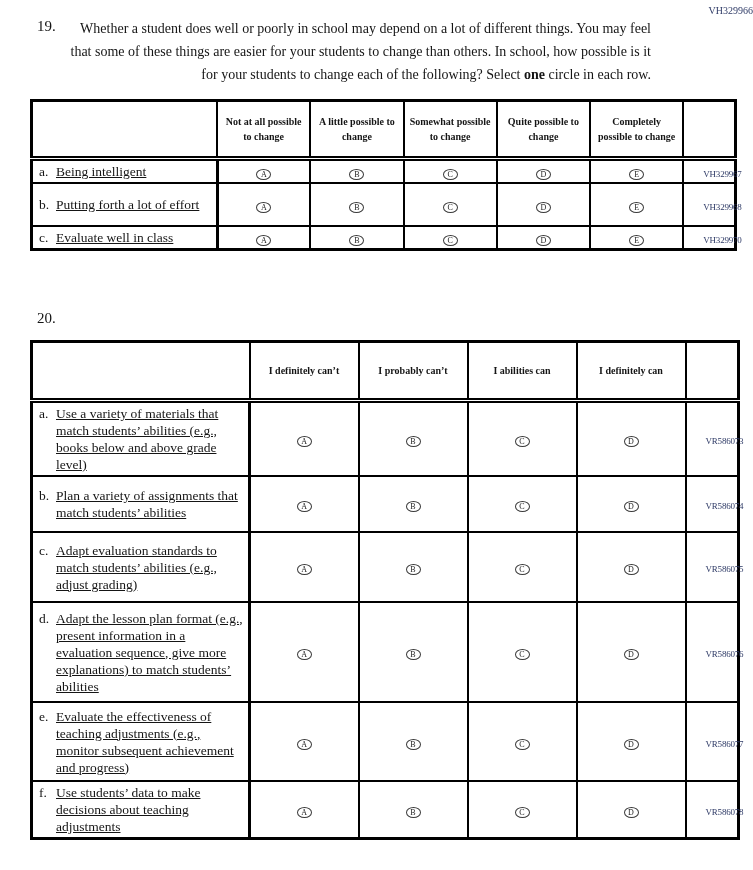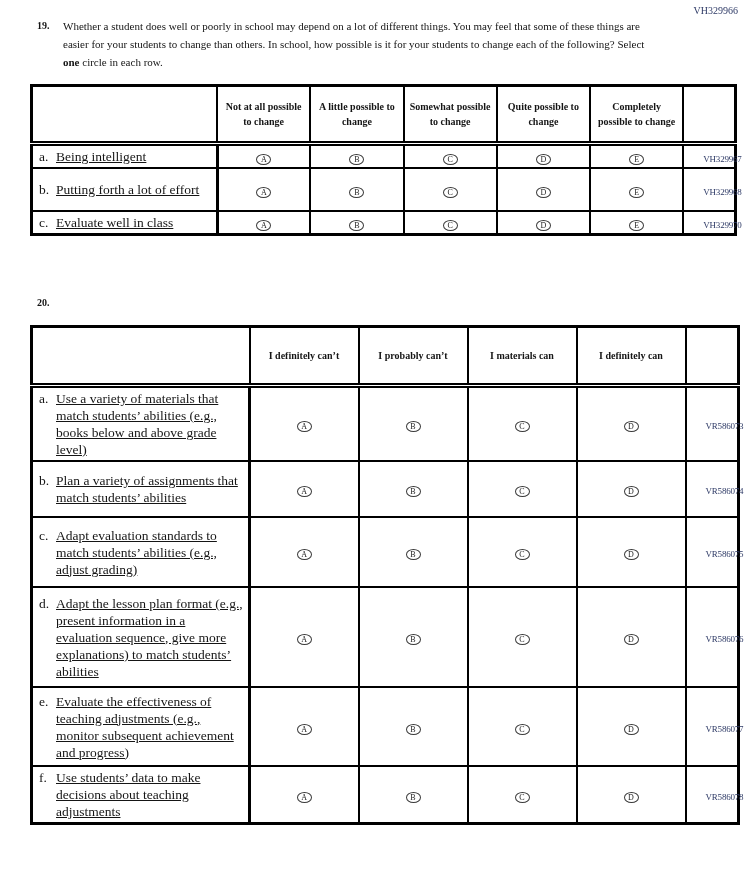--- a/index.html
+++ b/index.html
@@ -12,48 +12,48 @@
     overflow: hidden;
   }
   .page { width: 753px; height: 870px; padding-top: 5px; }
 
   
   .ref-code {
     font-family: "Liberation Serif", serif;
     font-size: 10px;
     color: #2e3a66;
     text-align: right;
-    padding-right: 15px;
     height: 12px;
     line-height: 12px;
   }
   .item-code {
     font-family: "Liberation Serif", serif;
     font-size: 9px;
     color: #2e3a66;
     letter-spacing: -0.2px;
   }
 
   
   .question {
     display: flex;
     margin-left: 37px;
     margin-right: 60px;
   }
   .q-number {
-    font-weight: bold;
-    font-size: 10px;
+    font-weight: normal;
+    font-size: 15px;
     width: 26px;
     flex: none;
     line-height: 18px;
   }
   .q-text {
-    font-size: 11px;
-    line-height: 18px;
+    font-size: 14px;
+    line-height: 23px;
     max-width: 588px;
+    text-align: right;
   }
   .q-text b { font-weight: bold; }
 
   
   table.matrix {
     border-collapse: collapse;
     table-layout: fixed;
     margin-left: 30px;
     width: 707px;
     border: 3px solid #000;
@@ -199,21 +199,21 @@
         <col style="width:109px">
       <col style="width:109px">
         <col style="width:109px">
         <col style="width:53px">
     </colgroup>
     <thead>
       <tr style="height:59px">
         <th></th>
         <th>I definitely can’t</th>
         <th>I probably can’t</th>
-        <th>I materials can</th>
+        <th>I abilities can</th>
         <th>I definitely can</th>
         <th></th>
       </tr>
     </thead>
     <tbody>
       <tr style="height:73px">
         <td class="label-cell">
           <span class="row-label">
               <span class="prefix">a.</span>
               <span class="text">Use a variety of materials that match students’ abilities (e.g., books below and above grade level)</span>

